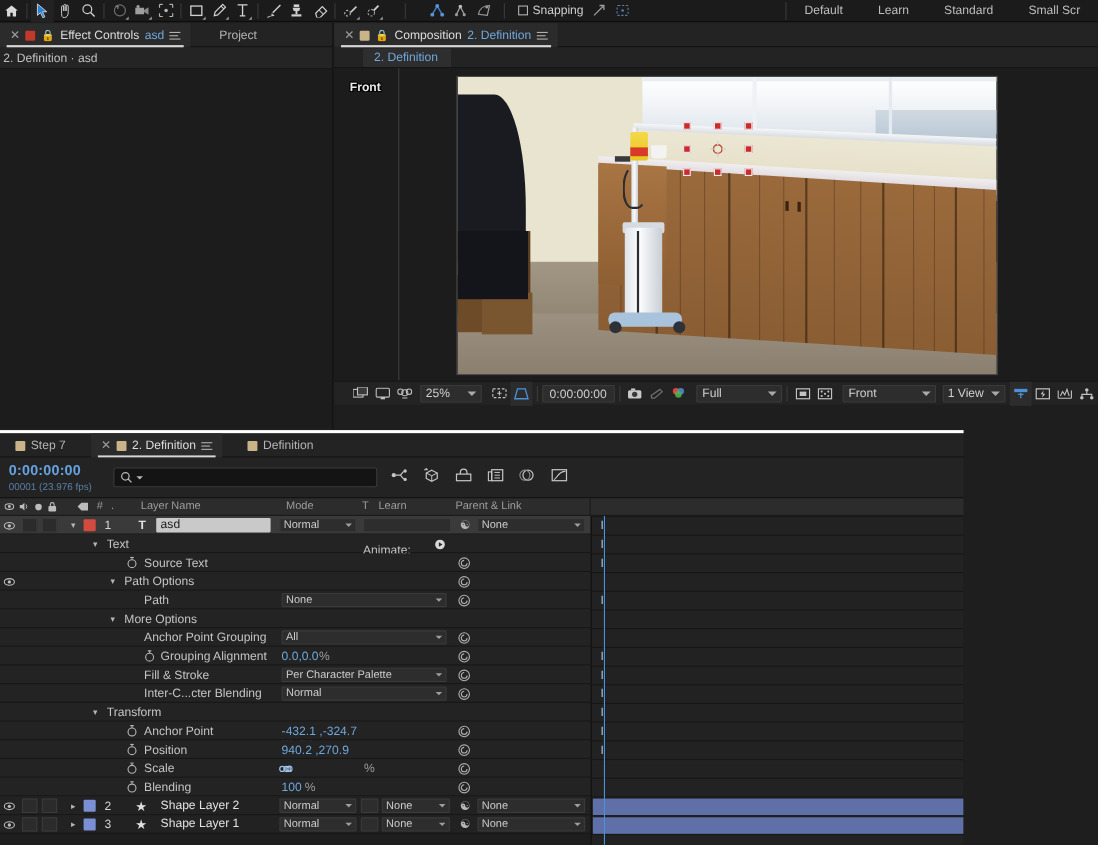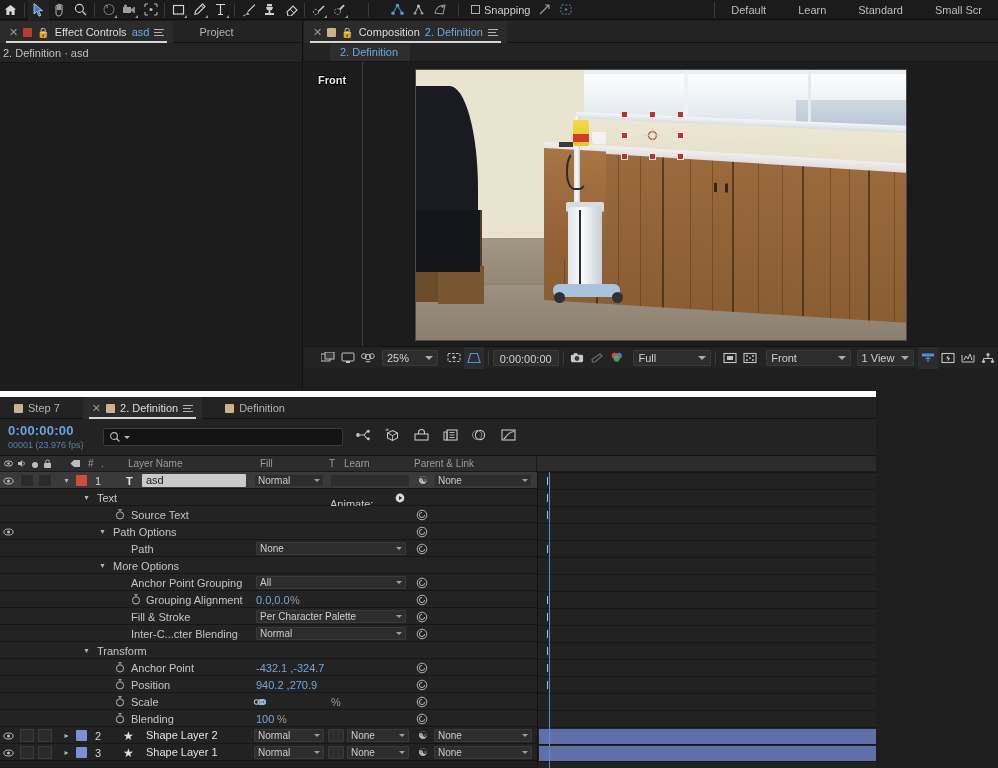--- a/index.html
+++ b/index.html
@@ -284,21 +284,21 @@
   .cfield {
     height: 16px; line-height: 16px; padding: 0 6px;
     background: #2d2d2d; border: 1px solid #3a3a3a;
     font-size: 11px; color: #cfcfcf; border-radius: 1px;
   }
 
   
   #timeline {
     position: absolute; left: 0; top: 391px; width: 876px; height: 377px;
     background: #1e1e1e;
-    border-top: 6px solid #ffffff;
+    border-top: 3px solid #ffffff;
   }
   .tl-ctrl {
     height: 37px; background: #232323; position: relative;
     border-bottom: 1px solid #111;
   }
   .tc-time {
     position: absolute; left: 8px; top: 4px;
     font-size: 13px; font-weight: bold; color: #67a3e0;
     letter-spacing: .2px;
   }
@@ -867,21 +867,21 @@
           </svg>
       </span>
       <span style="left:70px;top:3px;">
         <svg width="11" height="9" viewBox="0 0 11 9">
             <path d="M.5 4.5L4 1h6v7H4z" fill="#bdbdbd"></path>
           </svg>
       </span>
       <span style="left:88px;">#</span>
       <span style="left:101px;">.</span>
       <span style="left:128px;">Layer Name</span>
-      <span style="left:260px;">Fill</span>
+      <span style="left:260px;">Mode</span>
       <span style="left:329px;">T</span>
       <span style="left:344px;">Learn</span>
       <span style="left:414px;">Parent &amp; Link</span>
       <span style="left:0;top:0;width:537px;height:16px;border-right:1px solid #1a1a1a;"></span>
     </div>
 
     <div class="tl-body">
 
       <div style="position:absolute;left:0;top:0;width:537px;bottom:0;">
 

